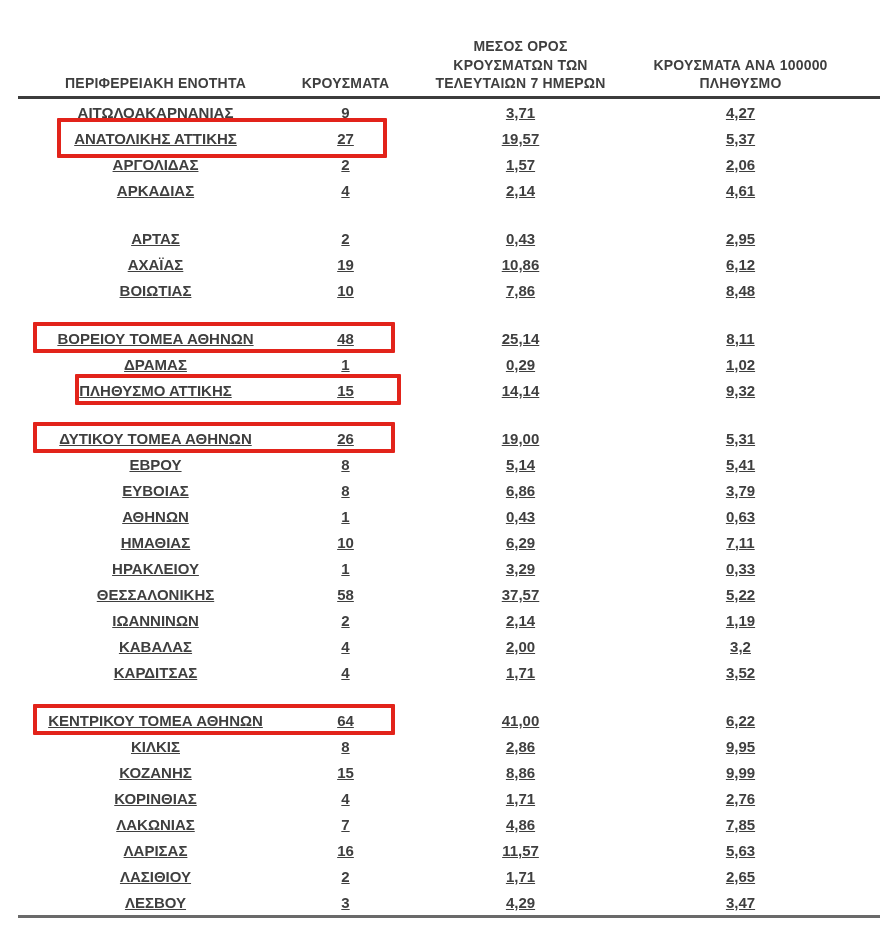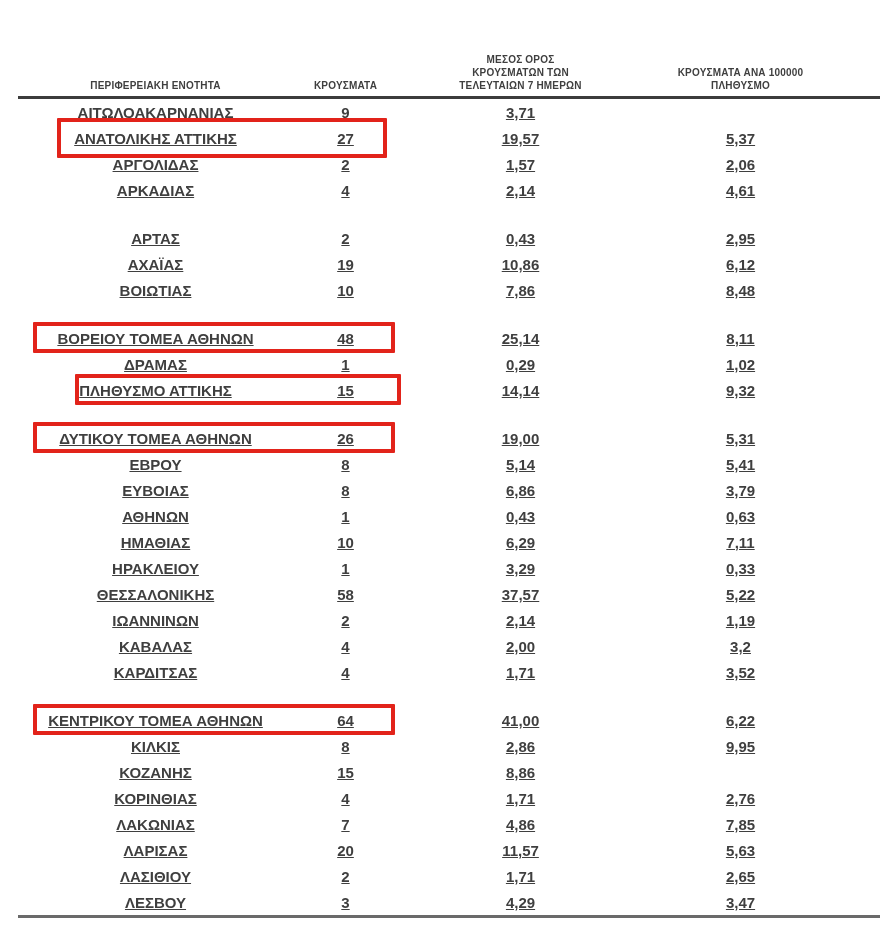--- a/index.html
+++ b/index.html
@@ -25,21 +25,21 @@
   .thead {
     display: grid;
     grid-template-columns: 275px 105px 245px 195px;
     align-items: end;
     min-height: 72px;
     border-bottom: 3px solid var(--rule-color, #3c3c3c);
     padding-bottom: 4px;
   }
   .th {
     text-align: center;
-    font-size: 10px;
+    font-size: 14px;
     font-weight: 700;
     line-height: 1.3;
     letter-spacing: 0.2px;
   }
   .tbody {
     border-bottom: 3px solid var(--rule2-color, #6a6a6a);
   }
   .row {
     position: relative;
     display: grid;
@@ -104,20 +104,21 @@
         <div class="th">
           <div>ΚΡΟΥΣΜΑΤΑ ΑΝΑ 100000</div>
           <div>ΠΛΗΘΥΣΜΟ</div>
         </div>
       </div>
     <div class="tbody" id="tbody">
         <div class="row">
           <div class="cell">ΑΙΤΩΛΟΑΚΑΡΝΑΝΙΑΣ</div>
           <div class="cell">9</div>
           <div class="cell">3,71</div>
+          <div class="cell">4,27</div>
         </div>
         <div class="row">
           <div class="cell">ΑΝΑΤΟΛΙΚΗΣ ΑΤΤΙΚΗΣ</div>
           <div class="cell">27</div>
           <div class="cell">19,57</div>
           <div class="cell">5,37</div>
           <div class="hl box-tall"></div>
         </div>
         <div class="row">
           <div class="cell">ΑΡΓΟΛΙΔΑΣ</div>
@@ -244,36 +245,37 @@
         <div class="row">
           <div class="cell">ΚΙΛΚΙΣ</div>
           <div class="cell">8</div>
           <div class="cell">2,86</div>
           <div class="cell">9,95</div>
         </div>
         <div class="row">
           <div class="cell">ΚΟΖΑΝΗΣ</div>
           <div class="cell">15</div>
           <div class="cell">8,86</div>
+          <div class="cell">9,99</div>
         </div>
         <div class="row">
           <div class="cell">ΚΟΡΙΝΘΙΑΣ</div>
           <div class="cell">4</div>
           <div class="cell">1,71</div>
           <div class="cell">2,76</div>
         </div>
         <div class="row">
           <div class="cell">ΛΑΚΩΝΙΑΣ</div>
           <div class="cell">7</div>
           <div class="cell">4,86</div>
           <div class="cell">7,85</div>
         </div>
         <div class="row">
           <div class="cell">ΛΑΡΙΣΑΣ</div>
-          <div class="cell">20</div>
+          <div class="cell">16</div>
           <div class="cell">11,57</div>
           <div class="cell">5,63</div>
         </div>
         <div class="row">
           <div class="cell">ΛΑΣΙΘΙΟΥ</div>
           <div class="cell">2</div>
           <div class="cell">1,71</div>
           <div class="cell">2,65</div>
         </div>
         <div class="row">

